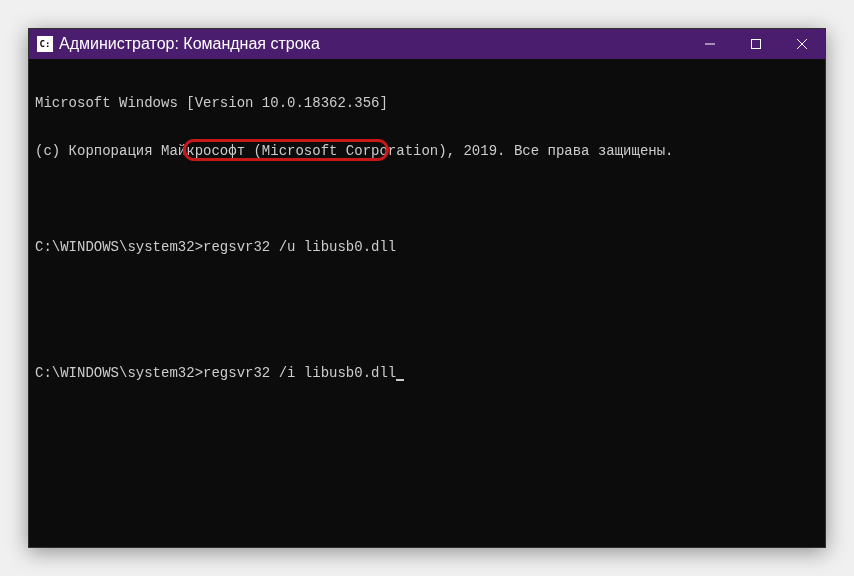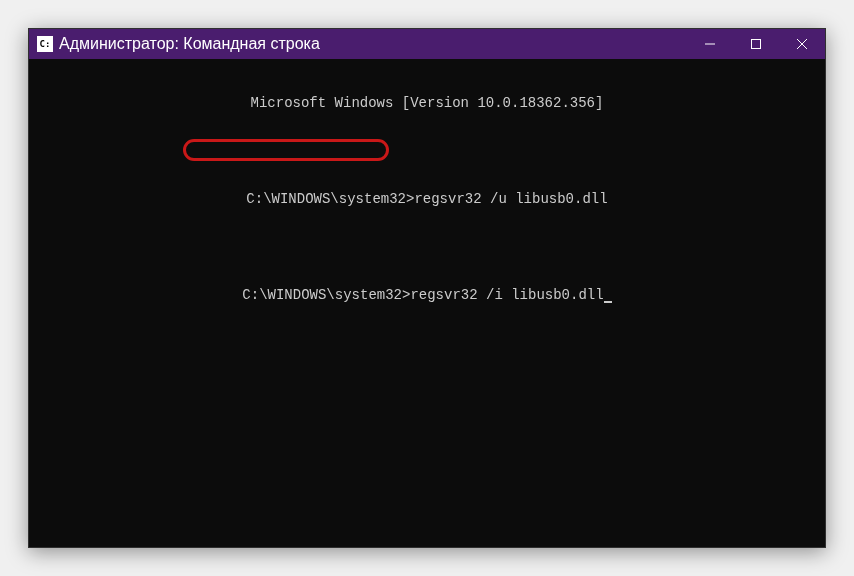--- a/index.html
+++ b/index.html
@@ -63,36 +63,36 @@
     padding: 4px 6px;
     font-family: Consolas, "Courier New", monospace;
     font-size: 14px;
     line-height: 16px;
     color: #cccccc;
     background: #0c0c0c;
     height: calc(100% - 30px);
     white-space: pre;
     position: relative;
   }
-  .term-line { display: block; text-align: center; }
+  .term-line { display: block; }
   .highlight-box {
     position: absolute;
     border: 3px solid #c91818;
     border-radius: 11px;
     pointer-events: none;
   }
   .cursor {
     display: inline-block;
     width: 8px;
     height: 2px;
     background: #cccccc;
     vertical-align: bottom;
     margin-bottom: 0px;
   }
-  .prompt-row { position: relative; }
+  .prompt-row { position: relative; margin-top: 30px; }
 </style>
 </head>
 <body>
 
 <div class="window">
   <div class="titlebar">
     <div class="title-icon">C:</div>
     <div class="title-text">Администратор: Командная строка</div>
     <div class="window-controls">
       <div class="ctrl-btn">
@@ -108,19 +108,20 @@
       <div class="ctrl-btn close">
         <svg viewBox="0 0 10 10">
             <line x1="0" y1="0" x2="10" y2="10" stroke-width="1"></line>
             <line x1="10" y1="0" x2="0" y2="10" stroke-width="1"></line>
           </svg>
       </div>
     </div>
   </div>
   <div class="terminal">
     <span class="term-line">Microsoft Windows [Version 10.0.18362.356]</span>
+    <span class="term-line">(c) Корпорация Майкрософт (Microsoft Corporation), 2019. Все права защищены.</span>
     <span class="term-line"> </span>
     <span class="term-line"><span>C:\WINDOWS\system32&gt;</span><span>regsvr32 /u libusb0.dll</span></span>
     <span class="term-line"> </span>
     <span class="term-line prompt-row"><span>C:\WINDOWS\system32&gt;</span><span>regsvr32 /i libusb0.dll</span><span class="cursor"></span></span>
     <div class="highlight-box" style="left:154px; top:80px; width:206px; height:22px;"></div>
   </div>
 </div>
 
 </body></html>

